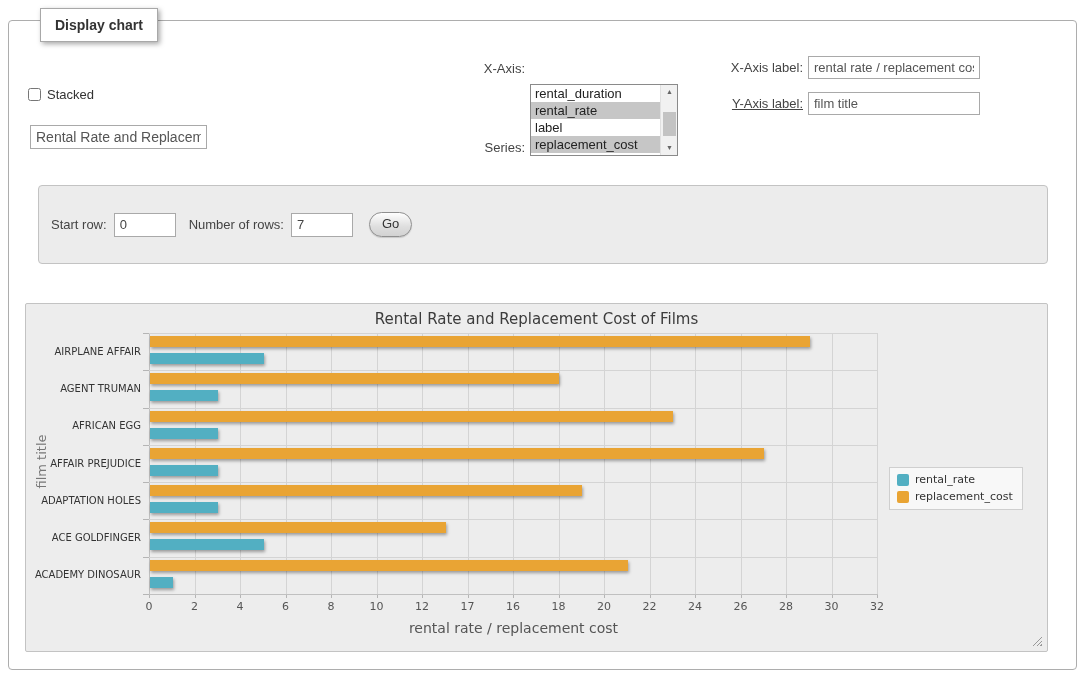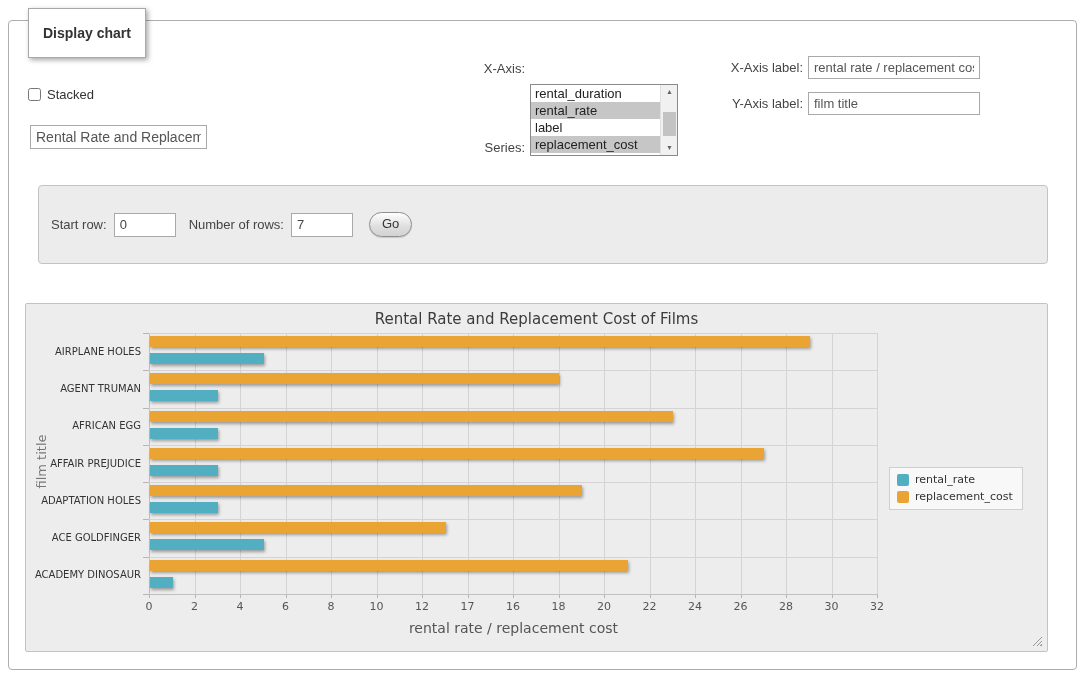--- a/index.html
+++ b/index.html
@@ -3,40 +3,40 @@
 <meta charset="utf-8">
 <style>
   * { box-sizing: border-box; margin: 0; padding: 0; }
   html,body { background:#fff; }
   body { font-family: "Liberation Sans", sans-serif; }
   .screen { position:relative; width:1081px; height:681px; background:#fff; overflow:hidden; }
 
   
   .outer-fieldset { position:absolute; left:8px; top:20px; width:1069px; height:650px;
     border:1px solid #adadad; border-radius:4px; background:#fff; }
-  .legend-box { position:absolute; left:28px; top:8px; z-index:3; background:#fff;
+  .legend-box { position:absolute; left:40px; top:8px; z-index:3; background:#fff;
     border:1px solid #a8a8a8; box-shadow:2px 2px 5px rgba(0,0,0,0.35);
-    padding:16px 14px; font-size:14px; font-weight:bold; color:#333; }
+    padding:8px 14px; font-size:14px; font-weight:bold; color:#333; }
 
   
   .radio-row { position:absolute; left:30px; top:55px; display:flex; align-items:center; gap:12px;
     font-size:13px; color:#333; }
   .radio-opt { display:flex; align-items:center; gap:4px; cursor:default; }
   .radio-opt input { margin:0; }
   .stacked-row { position:absolute; left:28px; top:87px; display:flex; align-items:center; gap:6px;
     font-size:13px; color:#333; }
   .chart-title-input { position:absolute; left:30px; top:125px; width:177px; height:24px;
     border:1px solid #a9a9a9; font-size:14px; color:#555; padding:2px 5px;
     font-family:"Liberation Sans", sans-serif; background:#fff; }
 
   .form-label { position:absolute; font-size:13px; color:#444; text-align:right; }
   .lbl-xaxis   { left:440px; top:61px;  width:85px; }
   .lbl-series  { left:440px; top:140px; width:85px; }
   .lbl-xlabel  { left:710px; top:60px;  width:93px; }
-  .lbl-ylabel  { left:710px; top:96px;  width:93px; }
+  .lbl-ylabel  { left:710px; top:96px;  width:93px;text-decoration:underline; }
 
   .select-box { position:absolute; left:530px; top:56px; width:153px; height:23px;
     border:1px solid #8a8a8a; background:#fff; font-size:13px; color:#333;
     padding:3px 20px 3px 6px; overflow:hidden; white-space:nowrap; }
   .select-arrow { position:absolute; right:6px; top:7px; font-size:8px; color:#333; line-height:1; }
 
   .listbox { position:absolute; left:530px; top:84px; width:148px; height:72px;
     border:1px solid #8a8a8a; background:#fff; overflow:hidden; }
   .lb-opt { height:17px; line-height:17px; font-size:13px; color:#222; padding-left:4px;
     white-space:nowrap; width:129px; overflow:hidden; }
@@ -236,21 +236,21 @@
       <div class="xtick-label" style="left: 441.5px;">17</div>
       <div class="xtick-label" style="left: 487px;">16</div>
       <div class="xtick-label" style="left: 532.5px;">18</div>
       <div class="xtick-label" style="left: 578px;">20</div>
       <div class="xtick-label" style="left: 623.5px;">22</div>
       <div class="xtick-label" style="left: 669px;">24</div>
       <div class="xtick-label" style="left: 714.5px;">26</div>
       <div class="xtick-label" style="left: 760px;">28</div>
       <div class="xtick-label" style="left: 805.5px;">30</div>
       <div class="xtick-label" style="left: 851px;">32</div>
-      <div class="cat-label" style="top: 41.6429px;">AIRPLANE HOLES</div>
+      <div class="cat-label" style="top: 41.6429px;">AIRPLANE AFFAIR</div>
       <div class="cat-label" style="top: 78.9286px;">AGENT TRUMAN</div>
       <div class="cat-label" style="top: 116.214px;">AFRICAN EGG</div>
       <div class="cat-label" style="top: 153.5px;">AFFAIR PREJUDICE</div>
       <div class="cat-label" style="top: 190.786px;">ADAPTATION HOLES</div>
       <div class="cat-label" style="top: 228.071px;">ACE GOLDFINGER</div>
       <div class="cat-label" style="top: 265.357px;">ACADEMY DINOSAUR</div>
     </div>
 
 </div>
 

